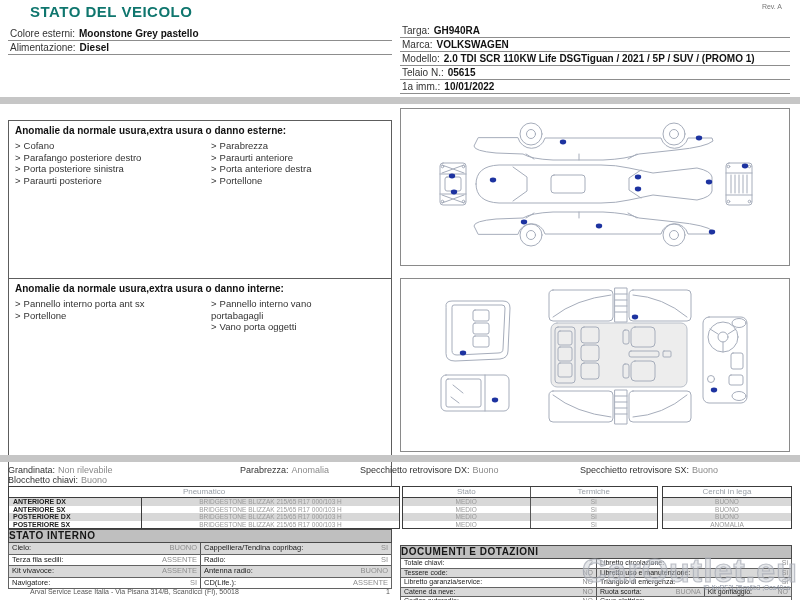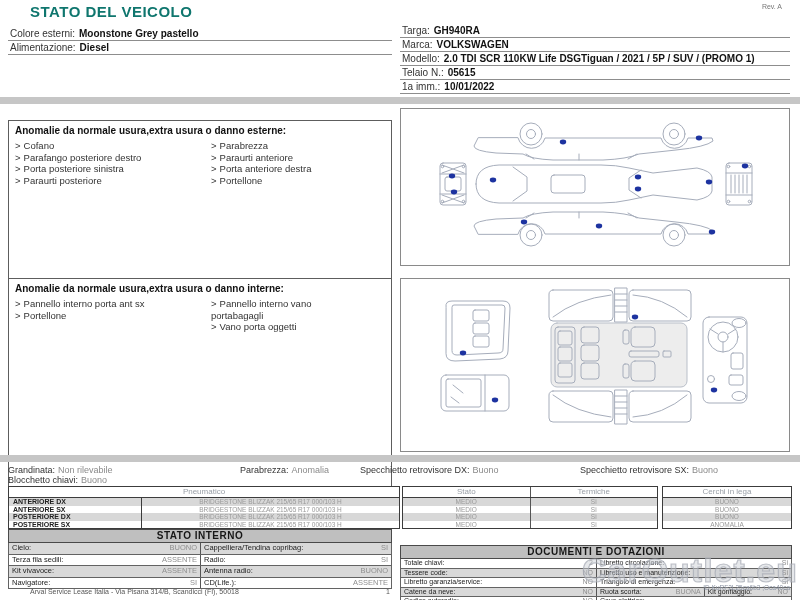--- a/index.html
+++ b/index.html
@@ -62,21 +62,21 @@
   .tc{flex:1;text-align:center;overflow:hidden;white-space:nowrap;}
   .tc.b{border-left:1px solid #555;}
   .tpos{width:132px;box-sizing:border-box;padding-left:4px;font-size:7px;font-weight:bold;color:#222;text-align:left;}
   .tdesc{flex:1;text-align:center;border-left:1px solid #3c3c3c;}
 
   
   .btable{box-sizing:border-box;}
   #tbl-interno{left:8px;top:529px;width:384px;}
   #tbl-documenti{left:400px;top:529px;width:392px;margin-top:16px;}
   .bheader{background:#bfbfbf;border:1px solid #4a4a4a;height:12px;line-height:12px;
-           text-align:center;font-size:10px;font-weight:bold;color:#161616;letter-spacing:.5px;}
+           font-size:10px;font-weight:bold;color:#161616;letter-spacing:.5px;}
   .brow{display:flex;border:1px solid #636363;border-top:none;font-size:7.5px;align-items:stretch;}
   #tbl-interno .brow{height:10.5px;line-height:10.5px;}
   #tbl-documenti .brow{height:8.5px;line-height:8.5px;font-size:7px;}
   .brow.g{background:#d9d9d9;}
   .bhalf{width:50%;display:flex;justify-content:space-between;padding:0 3px;box-sizing:border-box;}
   .bhalf.r{border-left:1px solid #555;}
   .blab{color:#222;white-space:nowrap;overflow:hidden;text-align:right;}
   .bval{color:#8f8f8f;white-space:nowrap;margin-left:3px;}
   .split{padding:0;}
   .bq1{width:55%;display:flex;justify-content:space-between;padding:0 3px;box-sizing:border-box;}

